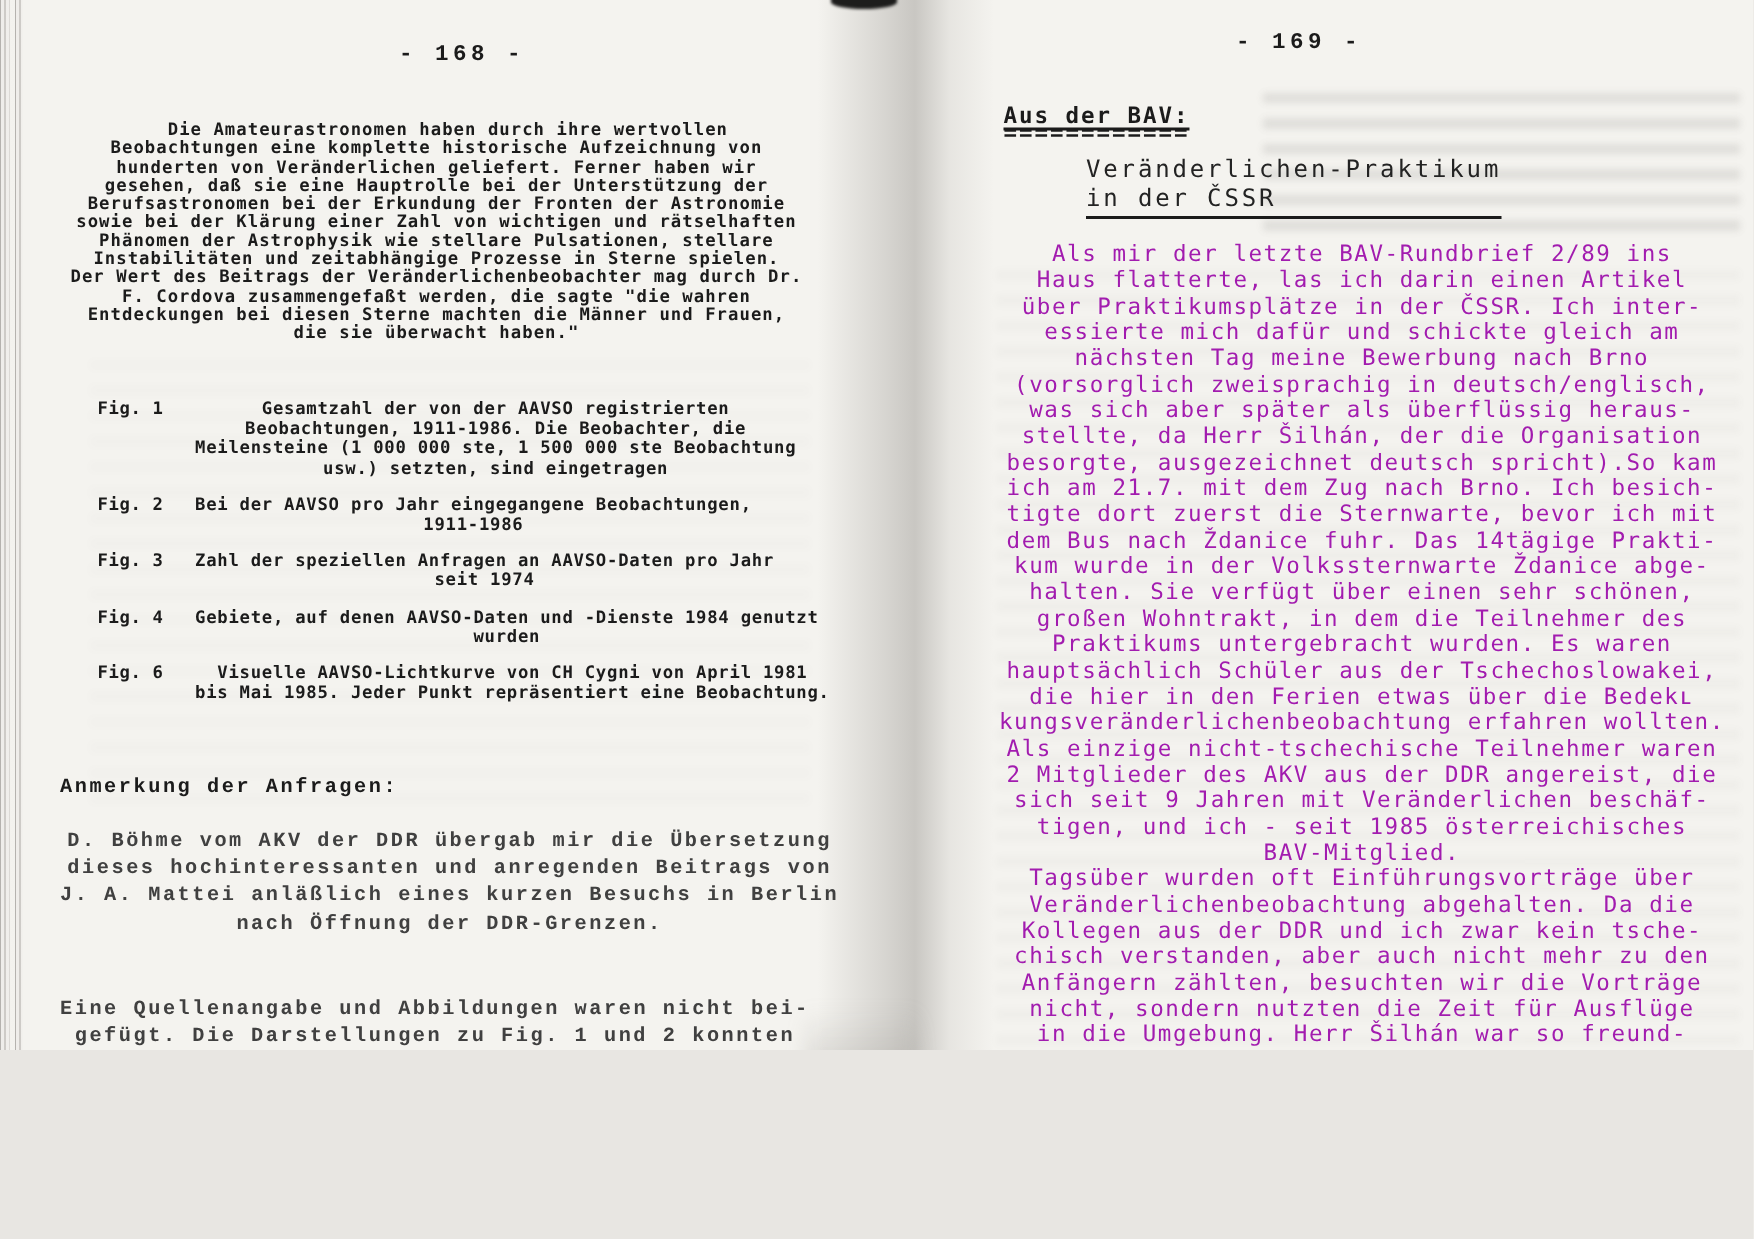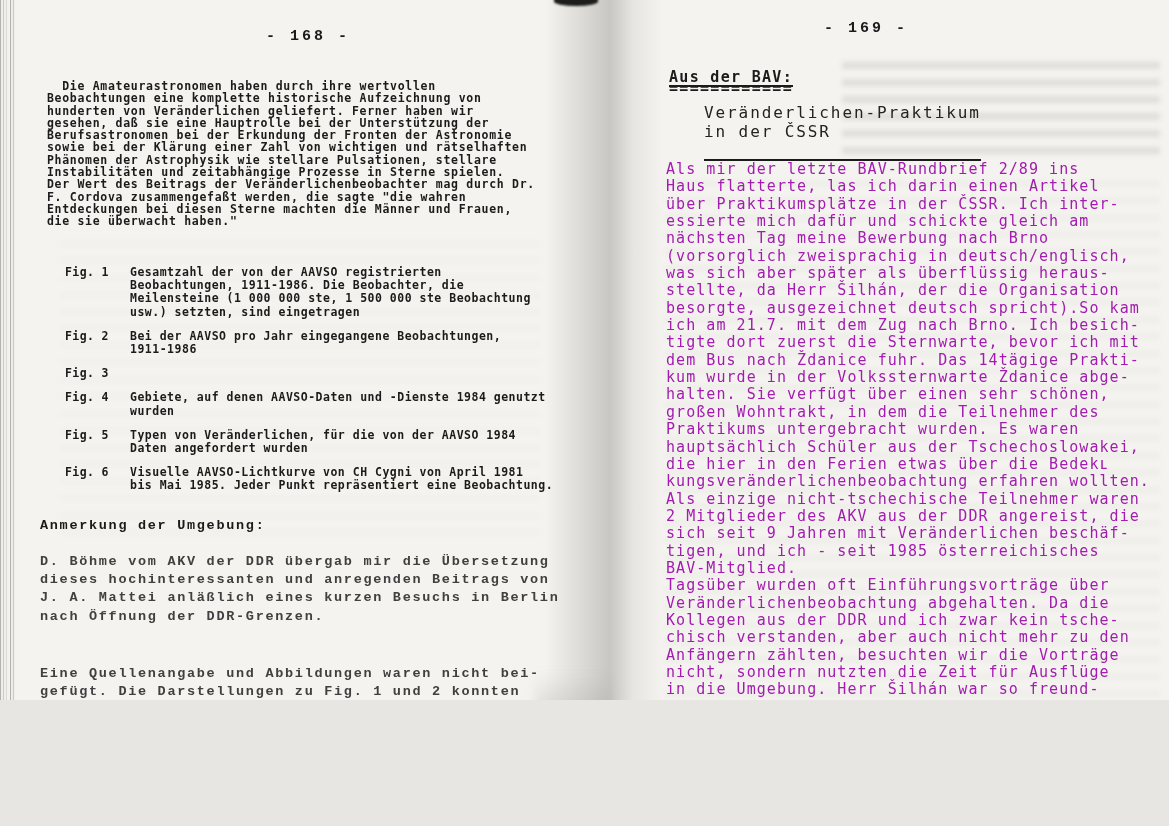--- a/index.html
+++ b/index.html
@@ -3,21 +3,21 @@
 <meta charset="utf-8">
 <style>
   html,body{margin:0;padding:0;background:#e8e6e2;}
   .scan{
     position:relative;width:1169px;height:700px;overflow:hidden;
     background:#f4f3ef;
     font-family:"DejaVu Sans Mono",monospace;
     color:#1b1b1b;
   }
   .abs{position:absolute;}
-  .pre{white-space:pre;}
+  .pre{white-space:pre;text-align:center;}
 
   
   .edge-left{
     left:0;top:0;width:15px;height:826px;
     background:repeating-linear-gradient(to right,
       #aaa7a3 0 1px,#eeece9 1px 3px,#c7c4c0 3px 4px,#f0eeeb 4px 6px,#d8d5d1 6px 7px,#f3f2ee 7px 10px);
     opacity:.85;
   }
   .gutter{
     left:545px;top:0;width:118px;height:826px;
@@ -96,23 +96,23 @@
   .rp-section{left:669px;top:68px;}
   .rp-section-title{
     font-size:15px;font-weight:bold;letter-spacing:1.3px;
     text-decoration:underline;text-underline-offset:3px;text-decoration-thickness:1.5px;
   }
   .rp-section-underline{
     font-size:15px;font-weight:bold;letter-spacing:1.3px;
     margin-top:-7px;
   }
   .rp-title{
-    left:704px;top:103px;
+    left:724px;top:103px;
     font-size:16px;letter-spacing:1.9px;line-height:19px;color:#232323;
-    border-bottom:2px solid #1b1b1b;padding-bottom:18px;
+    border-bottom:2px solid #1b1b1b;padding-bottom:3px;
   }
   .rp-body{
     left:666px;top:161px;
     font-size:15px;letter-spacing:1.05px;line-height:17.35px;color:#a21caf;
   }
 </style>
 </head>
 <body>
 
 <div class="scan">
@@ -149,39 +149,36 @@
 Meilensteine (1 000 000 ste, 1 500 000 ste Beobachtung
 usw.) setzten, sind eingetragen</div>
     </div>
     <div class="fig-row">
       <div class="fig-label">Fig. 2</div>
       <div class="fig-text pre">Bei der AAVSO pro Jahr eingegangene Beobachtungen,
 1911-1986</div>
     </div>
     <div class="fig-row">
       <div class="fig-label">Fig. 3</div>
+      <div class="fig-text pre">Zahl der speziellen Anfragen an AAVSO-Daten pro Jahr
+seit 1974</div>
     </div>
     <div class="fig-row">
       <div class="fig-label">Fig. 4</div>
       <div class="fig-text pre">Gebiete, auf denen AAVSO-Daten und -Dienste 1984 genutzt
 wurden</div>
     </div>
     <div class="fig-row">
-      <div class="fig-label">Fig. 5</div>
-      <div class="fig-text pre">Typen von Veränderlichen, für die von der AAVSO 1984
-Daten angefordert wurden</div>
-    </div>
-    <div class="fig-row">
       <div class="fig-label">Fig. 6</div>
       <div class="fig-text pre">Visuelle AAVSO-Lichtkurve von CH Cygni von April 1981
 bis Mai 1985. Jeder Punkt repräsentiert eine Beobachtung.</div>
     </div>
   </div>
 
-  <div class="abs note-heading">Anmerkung der Umgebung:</div>
+  <div class="abs note-heading">Anmerkung der Anfragen:</div>
 
   <div class="abs note-para note-para1 pre">D. Böhme vom AKV der DDR übergab mir die Übersetzung
 dieses hochinteressanten und anregenden Beitrags von
 J. A. Mattei anläßlich eines kurzen Besuchs in Berlin
 nach Öffnung der DDR-Grenzen.</div>
 
   <div class="abs note-para note-para2 pre">Eine Quellenangabe und Abbildungen waren nicht bei-
 gefügt. Die Darstellungen zu Fig. 1 und 2 konnten
 einer anderen AAVSO-Publikation entnommen werden.In
 der Kürze der Zeit bis zum Redaktionsschluß des BAV

